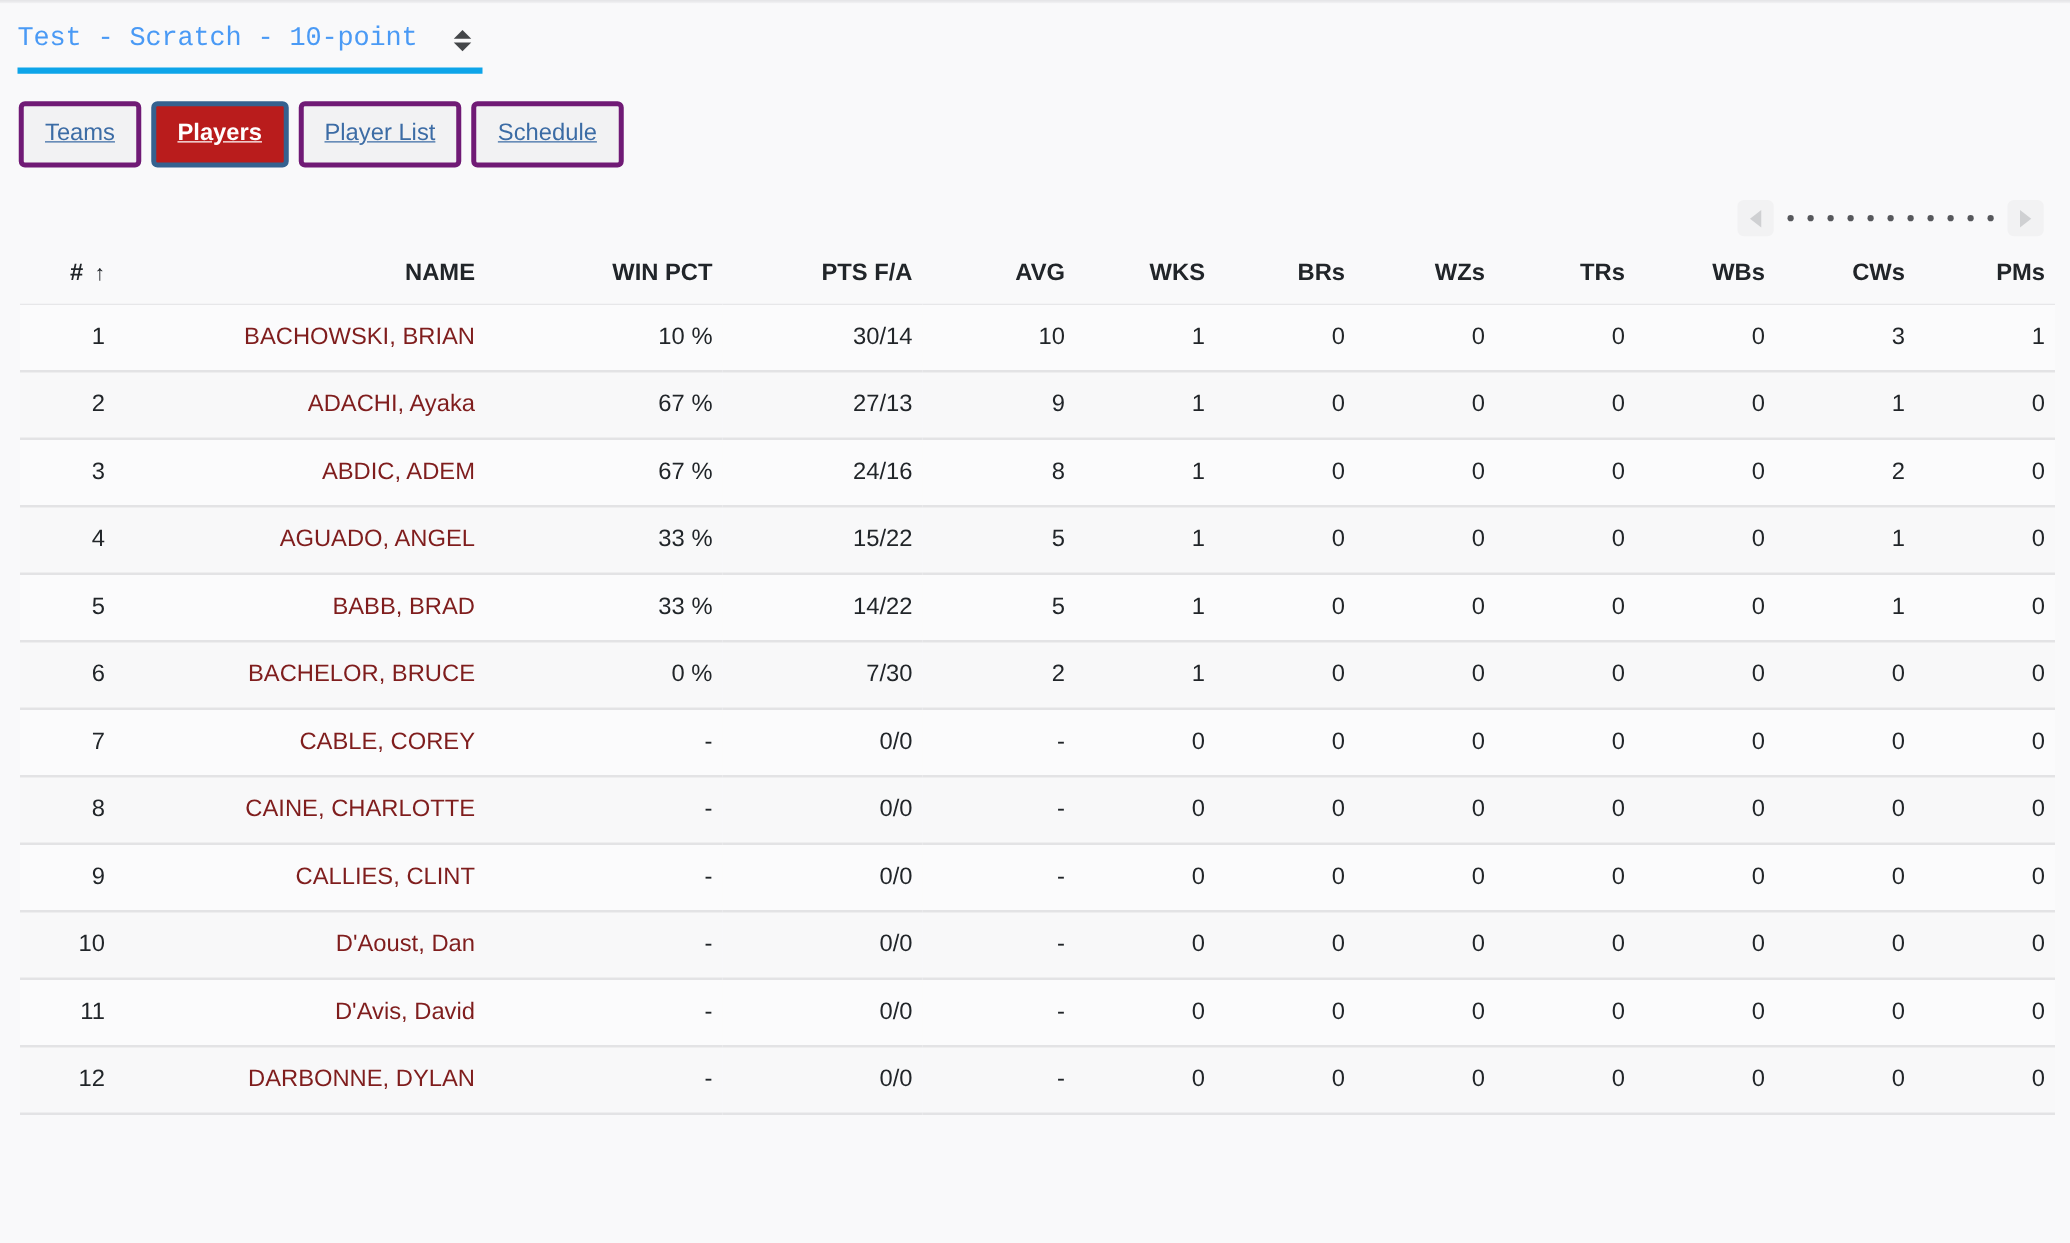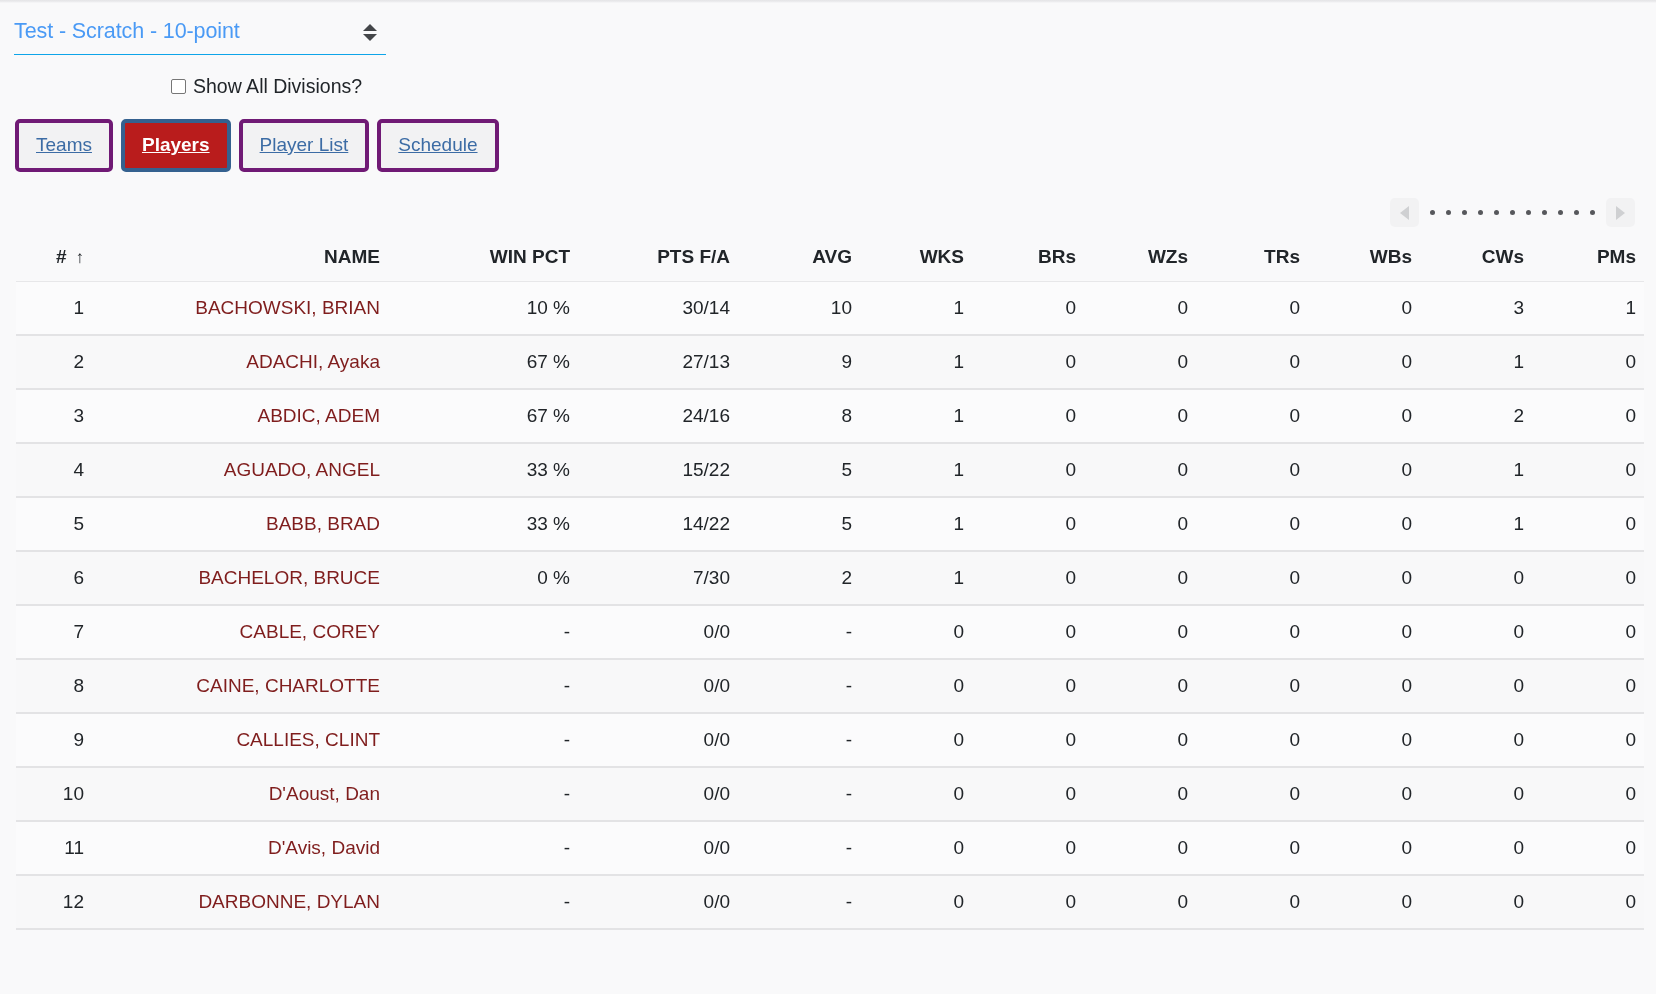--- a/index.html
+++ b/index.html
@@ -22,26 +22,27 @@
     padding: 0 14px;
   }
 
   
   .select-row {
     padding-top: 12px;
   }
   .division-select {
     position: relative;
     width: 372px;
-    border-bottom: 1px solid #0ea5e9;
+    border-bottom: 5px solid #0ea5e9;
     padding: 2px 0 9px 0;
     display: flex;
     align-items: center;
     cursor: pointer;
     background: transparent;
+    font-family: Liberation Mono, monospace;
   }
   .division-select .sel-text {
     font-size: 21.5px;
     color: #4a9af5;
     line-height: 28px;
     letter-spacing: -0.1px;
     white-space: nowrap;
   }
   .spinner-icon {
     position: absolute;
@@ -231,24 +232,20 @@
   <div class="select-row">
     <div class="division-select">
       <span class="sel-text">Test - Scratch - 10-point</span>
       <span class="spinner-icon">
         <span class="tri-up"></span>
         <span class="tri-down"></span>
       </span>
     </div>
   </div>
 
-  <div class="checkbox-row">
-    <span class="cb-box"></span>
-    <span class="cb-label">Show All Divisions?</span>
-  </div>
 
   <div class="btn-row">
     <button class="btn">Teams</button>
     <button class="btn active">Players</button>
     <button class="btn">Player List</button>
     <button class="btn">Schedule</button>
   </div>
 
   <div class="pager-wrap">
     <div class="pager">

